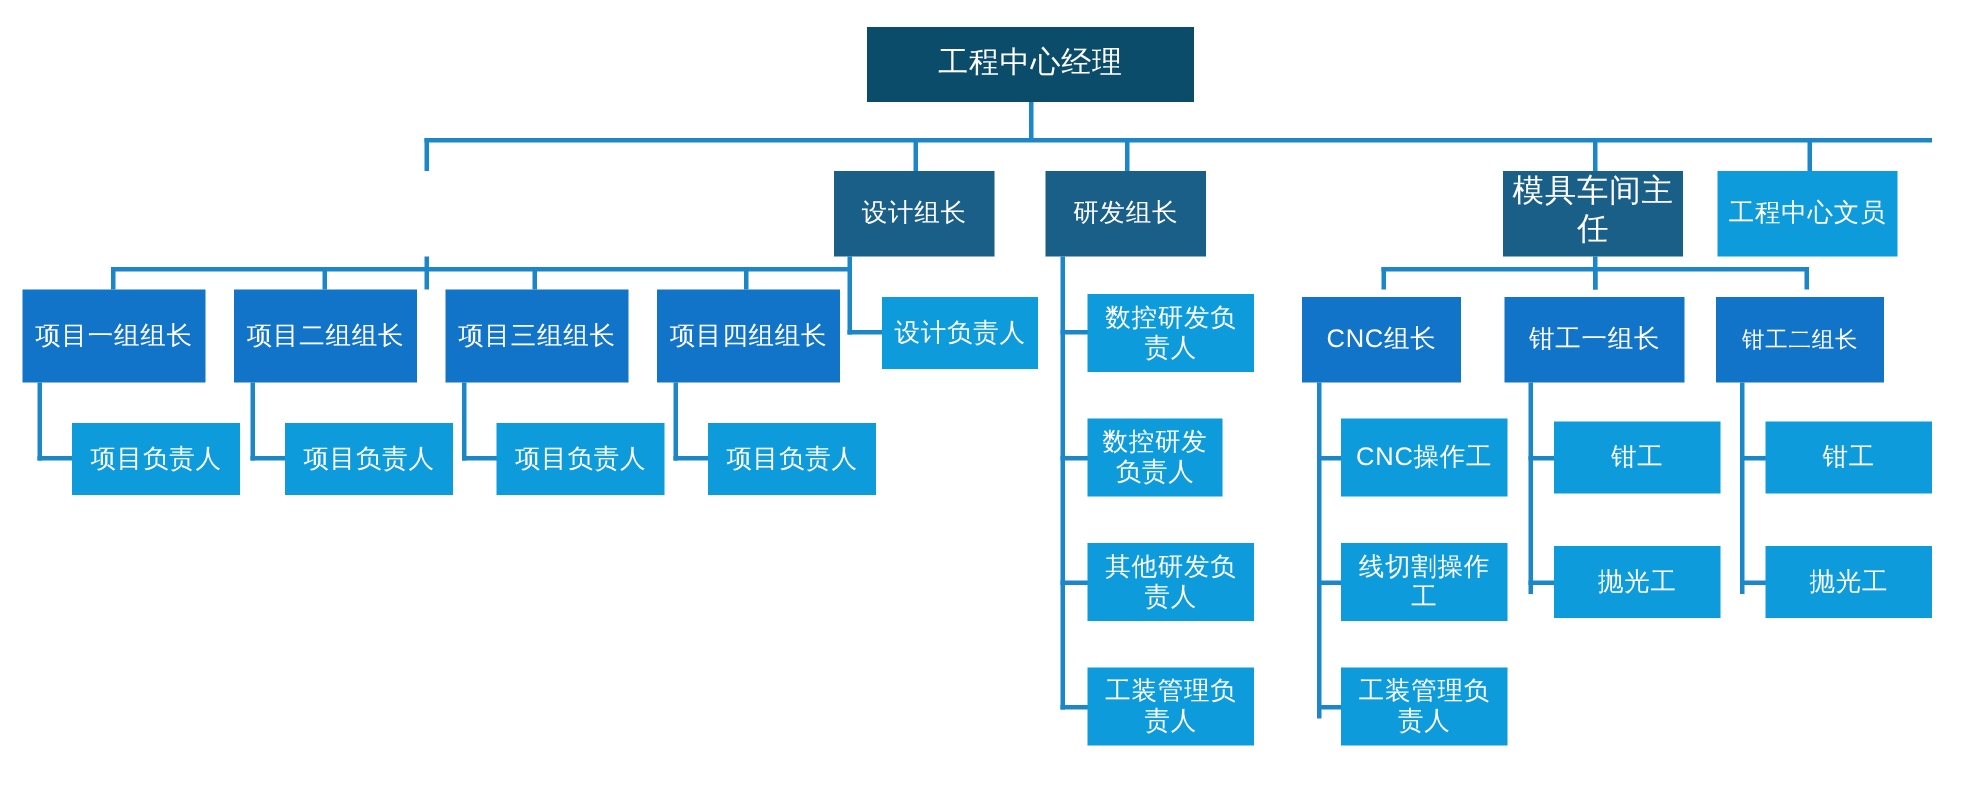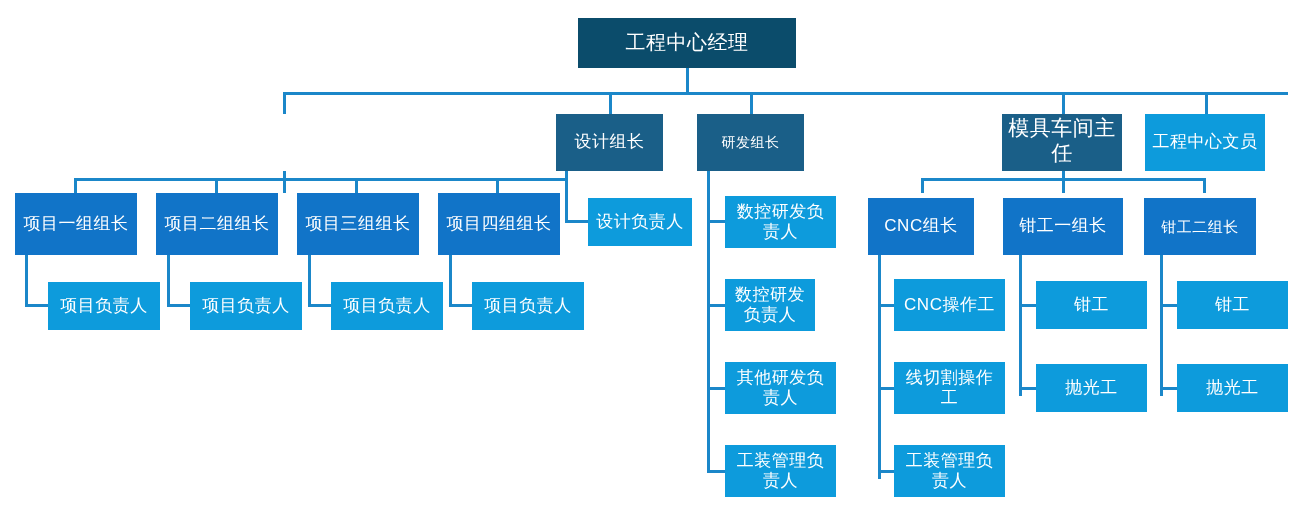--- a/index.html
+++ b/index.html
@@ -99,21 +99,21 @@
   <div class="connector conn-h" style="left:1019px; top:304px; width:18px;"></div>
   <div class="connector conn-h" style="left:1019px; top:387px; width:18px;"></div>
 
   <div class="connector conn-v" style="left:1160px; top:255px; height:141px;"></div>
   <div class="connector conn-h" style="left:1160px; top:304px; width:18px;"></div>
   <div class="connector conn-h" style="left:1160px; top:387px; width:18px;"></div>
 
   <div class="node tier-root" style="left:578px; top:18px; width:218px; height:50px; font-size:20px;">工程中心经理</div>
 
   <div class="node tier-two" style="left:556px; top:114px; width:107px; height:57px; font-size:17px;">设计组长</div>
-  <div class="node tier-two" style="left:697px; top:114px; width:107px; height:57px; font-size:14px;">研发组长</div>
+  <div class="node tier-two" style="left:697px; top:114px; width:107px; height:57px; font-size:17px;">研发组长</div>
   <div class="node tier-two" style="left:1002px; top:114px; width:120px; height:57px; font-size:21px;font-family:Liberation Mono, monospace;">模具车间主任</div>
   <div class="node tier-staff" style="left:1145px; top:114px; width:120px; height:57px; font-size:17px;">工程中心文员</div>
 
   <div class="node tier-three" style="left:15px; top:193px; width:122px; height:62px; font-size:17px;">项目一组组长</div>
   <div class="node tier-three" style="left:156px; top:193px; width:122px; height:62px; font-size:17px;">项目二组组长</div>
   <div class="node tier-three" style="left:297px; top:193px; width:122px; height:62px; font-size:17px;">项目三组组长</div>
   <div class="node tier-three" style="left:438px; top:193px; width:122px; height:62px; font-size:17px;">项目四组组长</div>
 
   <div class="node tier-four" style="left:48px; top:282px; width:112px; height:48px; font-size:17px;">项目负责人</div>
   <div class="node tier-four" style="left:190px; top:282px; width:112px; height:48px; font-size:17px;">项目负责人</div>

